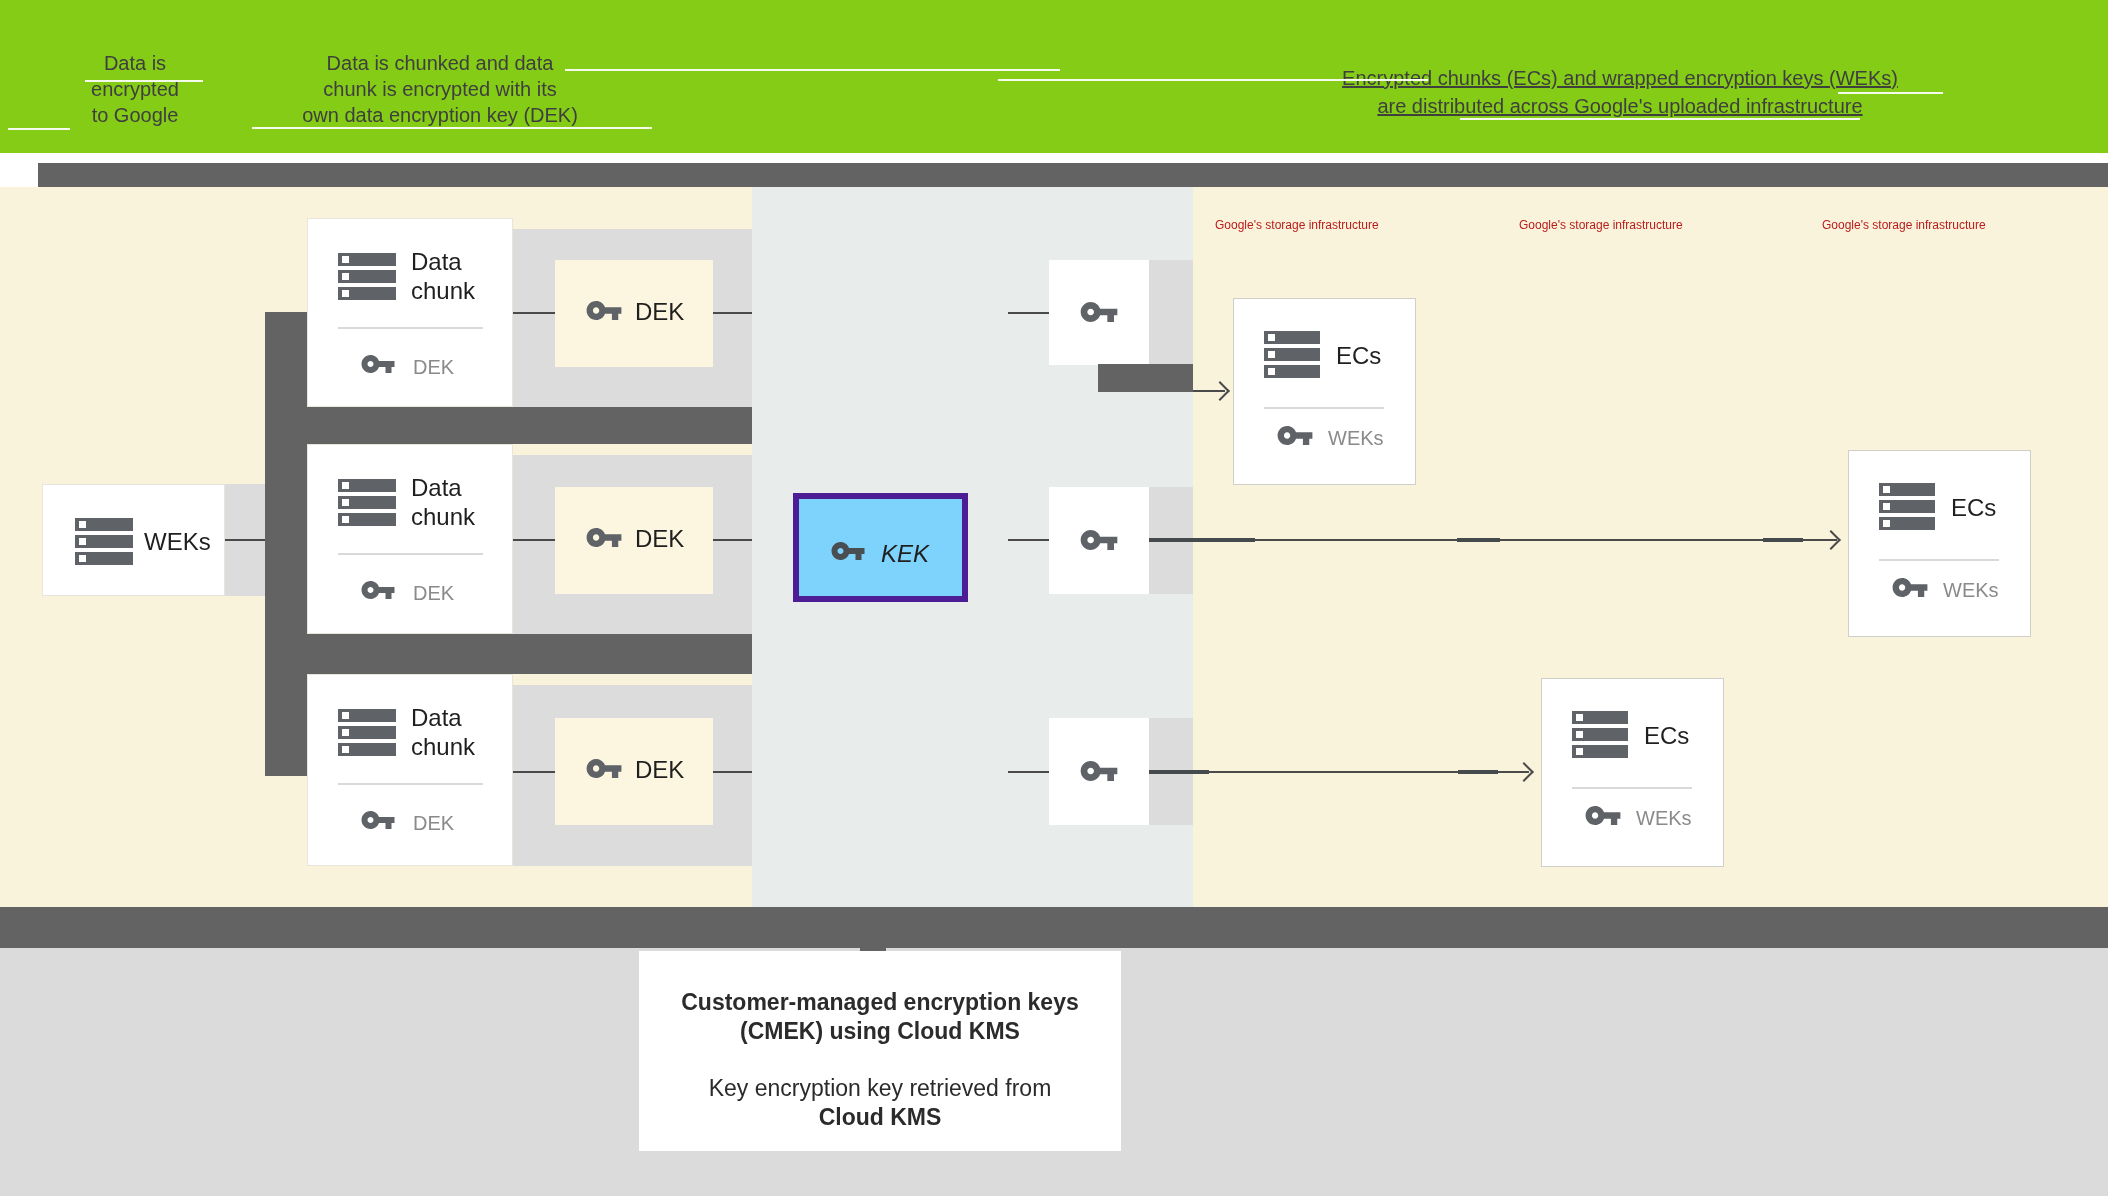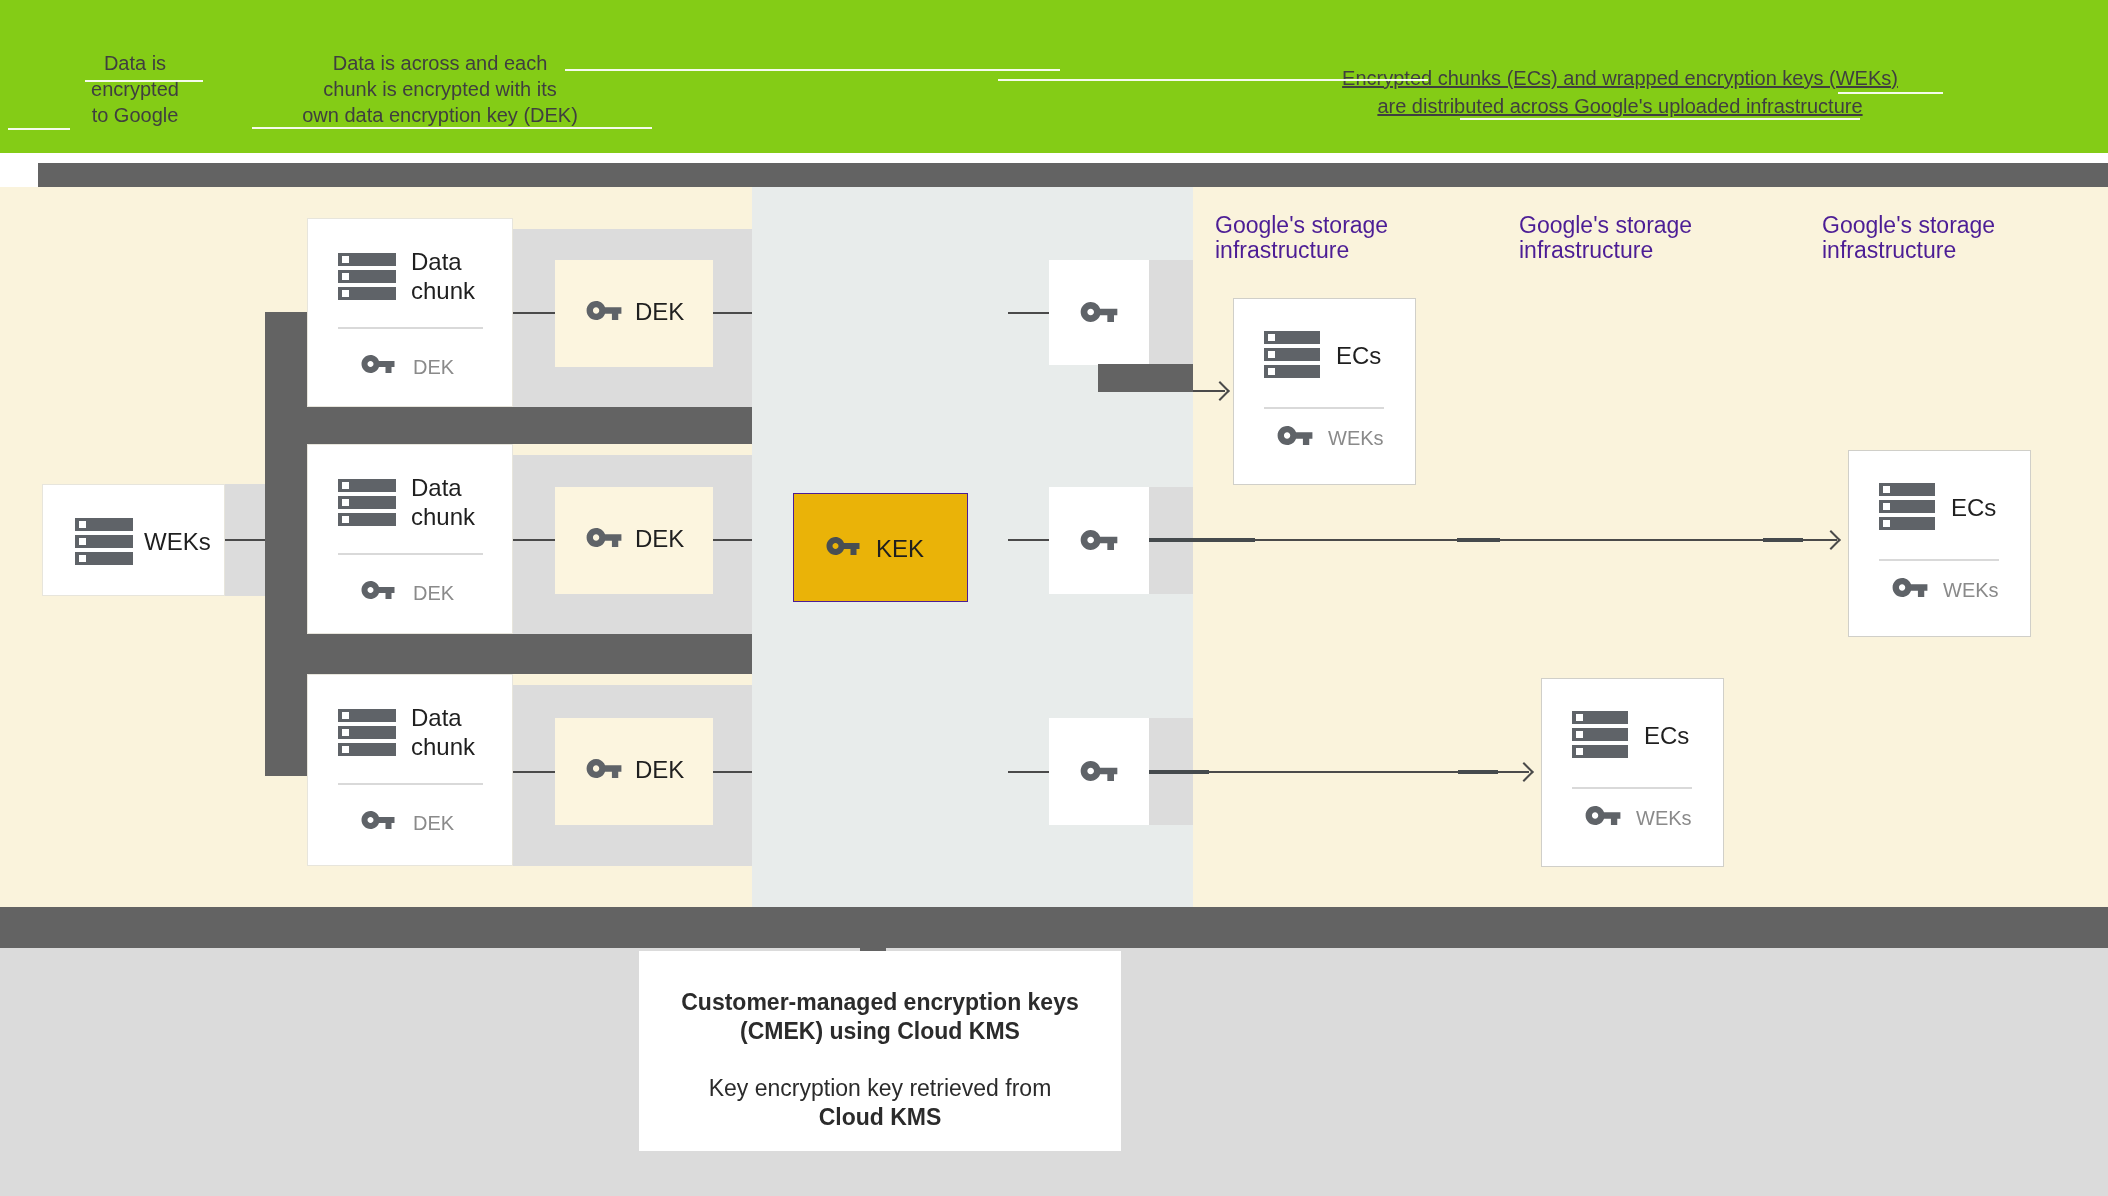--- a/index.html
+++ b/index.html
@@ -16,52 +16,52 @@
 
   
   .cream{background:#faf3dc;}
   .kmscol{background:#e8eceb;}
   .lgray{background:#dcdcdc;}
   .dark{background:#636363;}
 
   .wbox{background:#ffffff;border:1px solid #e7e5dc;box-sizing:border-box;}
   .ecs{background:#ffffff;border:1px solid #d0cfc9;box-sizing:border-box;}
   .dekbox{background:#fcf5df;}
-  .kekbox{background:#eab308;border:1px solid #4c1d95;box-sizing:border-box;}
+  .kekbox{background:#7dd3fc;border:6px solid #4c1d95;box-sizing:border-box;font-style:italic;}
 
   .line{background:#4a4a4a;height:2px;}
   .dash{background:#454a4d;height:4px;}
   .ahead{width:14px;height:14px;border-top:2px solid #4a4a4a;border-right:2px solid #4a4a4a;
          transform:rotate(45deg);box-sizing:border-box;}
 
   .tbl-icon .bar{height:13px;background:#5f6368;margin-bottom:4px;position:relative;}
   .tbl-icon .sq{position:absolute;left:4px;top:3px;width:7px;height:7px;background:#ffffff;}
 
   .lbl-main{color:#1f1f1f;font-size:24px;line-height:29px;}
   .lbl-gray{color:#8a8a8a;font-size:20px;}
   .divider{height:2px;background:#d9d9d9;}
-  .storage-lbl{color:#4c1d95;font-size:23px;line-height:25px;}
+  .storage-lbl{color:#b91c1c;font-size:12px;line-height:25px;}
 
   
   .cap-box{background:#ffffff;text-align:center;color:#2b2b2b;font-size:23px;line-height:29px;}
   .bold{font-weight:700;}
 </style>
 </head>
 <body>
 
 <div class="stage">
 
   <div class="abs hdr">
     <div class="abs hdr-col" style="left:40px;top:50px;width:190px;">
       <div>Data is</div>
       <div>encrypted</div>
       <div>to Google</div>
     </div>
     <div class="abs hdr-col" style="left:260px;top:50px;width:360px;">
-      <div>Data is across and each</div>
+      <div>Data is chunked and data</div>
       <div>chunk is encrypted with its</div>
       <div>own data encryption key (DEK)</div>
     </div>
     <div class="abs hdr-col" style="left:1270px;top:64px;width:700px;line-height:28px;text-decoration:underline;">
       <div>Encrypted chunks (ECs) and wrapped encryption keys (WEKs)</div>
       <div>are distributed across Google's uploaded infrastructure</div>
     </div>
 
     <div class="abs hdr-streak" style="left:85px;top:80px;width:118px;"></div>
     <div class="abs hdr-streak" style="left:8px;top:128px;width:62px;"></div>

